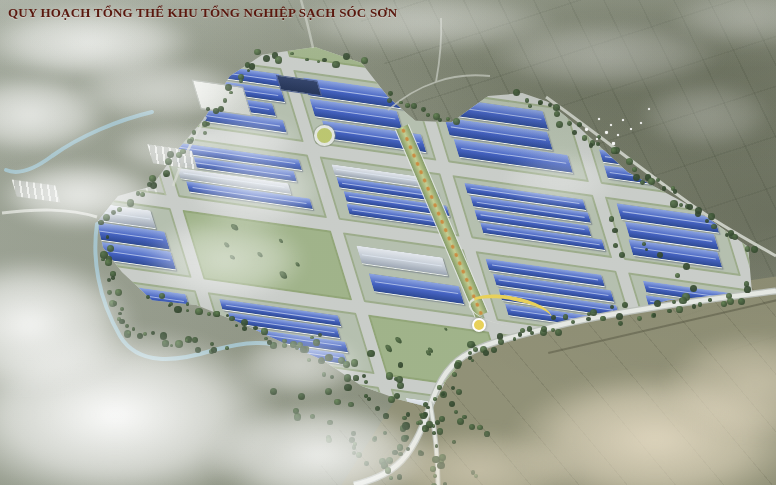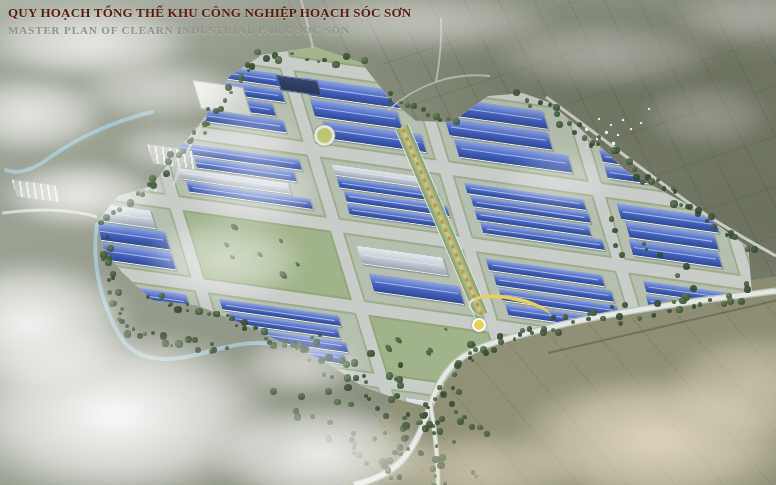--- a/index.html
+++ b/index.html
@@ -741,16 +741,15 @@
       <div class="bird" style="left: 630px; top: 128px; width: 1.93351px; height: 1.93351px;"></div>
       <div class="bird" style="left: 596px; top: 138px; width: 2.31745px; height: 2.31745px;"></div>
       <div class="bird" style="left: 640px; top: 122px; width: 2.24323px; height: 2.24323px;"></div>
       <div class="bird" style="left: 612px; top: 142px; width: 2.56274px; height: 2.56274px;"></div>
       <div class="bird" style="left: 585px; top: 128px; width: 2.78095px; height: 2.78095px;"></div>
       <div class="bird" style="left: 648px; top: 108px; width: 1.98169px; height: 1.98169px;"></div>
     </div>
   <div class="layer vignette"></div>
 
   <div class="title-block">
-    <div class="title-vi">QUY HOẠCH TỔNG THỂ KHU CÔNG NGHIỆP HOẠCH SÓC SƠN</div>
-    <div class="title-en">MASTER PLAN OF CLEARN INDUSTRIAL PARK SOC SON</div>
+    <div class="title-vi">QUY HOẠCH TỔNG THỂ KHU TỔNG NGHIỆP SẠCH SÓC SƠN</div>
   </div>
 </div>
 
 </body></html>

